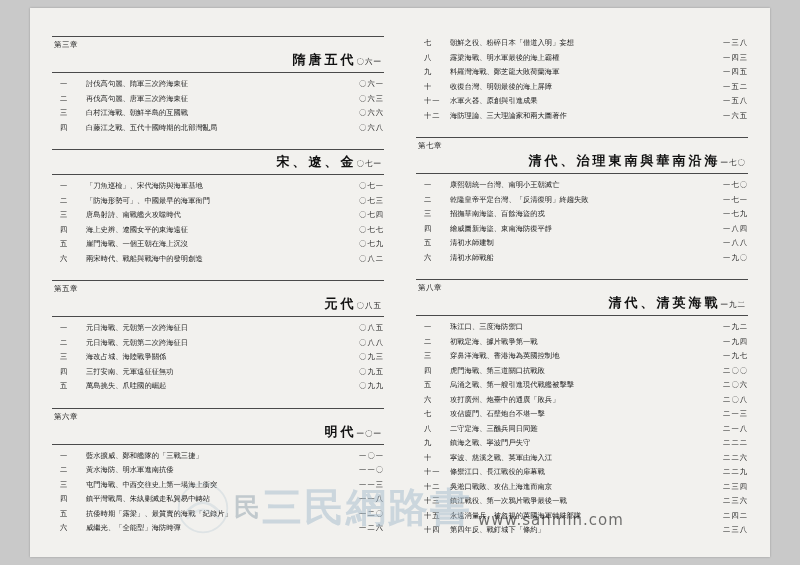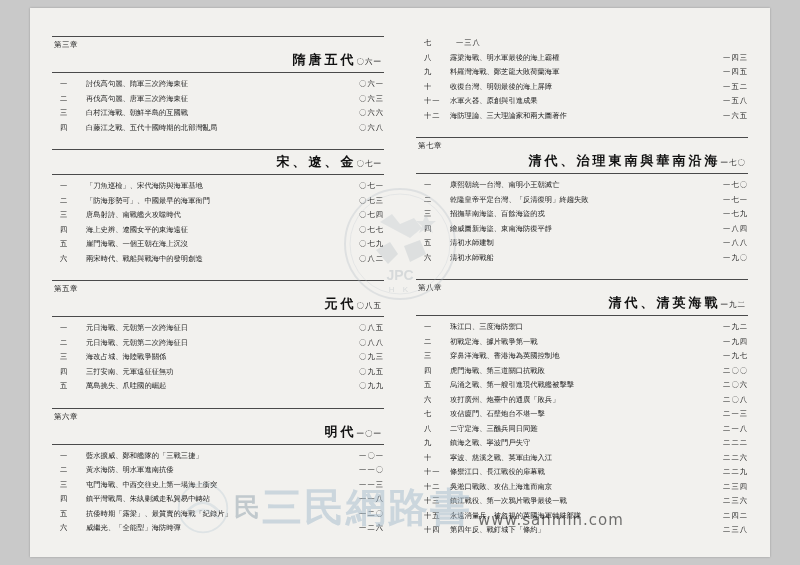--- a/index.html
+++ b/index.html
@@ -276,20 +276,21 @@
             <span class="e-num">六</span>
             <span class="e-text">威繼光、「全能型」海防時彈</span>
             <span class="e-page">一二六</span>
           </div>
         </div>
       </div>
     <div class="col right" id="col-right">
         <div class="chap">
           <div class="entry">
             <span class="e-num">七</span>
+            <span class="e-text">朝鮮之役、粉碎日本「借道入明」妄想</span>
             <span class="e-page">一三八</span>
           </div>
           <div class="entry">
             <span class="e-num">八</span>
             <span class="e-text">露梁海戰、明水軍最後的海上霸權</span>
             <span class="e-page">一四三</span>
           </div>
           <div class="entry">
             <span class="e-num">九</span>
             <span class="e-text">料羅灣海戰、鄭芝龍大敗荷蘭海軍</span>
@@ -430,32 +431,20 @@
           </div>
           <div class="entry">
             <span class="e-num">十四</span>
             <span class="e-text">第四年反、戰釘城下「條約」</span>
             <span class="e-page">二三八</span>
           </div>
         </div>
       </div>
   </div>
 
-  <div class="wm-logo">
-    <svg viewBox="0 0 120 120" width="120" height="120" aria-hidden="true">
-      <circle cx="60" cy="60" r="55" fill="none" stroke="#b3bcc4" stroke-width="2"></circle>
-      <circle cx="60" cy="60" r="50" fill="none" stroke="#c3cad1" stroke-width="1"></circle>
-      <path d="M40 38 L52 30 L60 40 L74 34 L82 44 L70 54 Z" fill="#b9c2c9"></path>
-      <path d="M36 66 L50 58 L58 70 L48 80 Z" fill="#aeb8c0"></path>
-      <path d="M64 62 L80 56 L86 70 L70 78 Z" fill="#aeb8c0"></path>
-      <polygon points="86,30 89,37 96,37 90,42 93,49 86,45 79,49 82,42 76,37 83,37" fill="#b9c2c9"></polygon>
-      <text x="60" y="96" text-anchor="middle" font-size="14" font-weight="bold" fill="#98a4ad" font-family="Liberation Sans, sans-serif">JPC</text>
-      <text x="60" y="108" text-anchor="middle" font-size="8" fill="#98a4ad" letter-spacing="3" font-family="Liberation Sans, sans-serif">H K</text>
-    </svg>
-  </div>
 
   <div class="wm-brand">
     <svg class="mark" viewBox="0 0 60 60" aria-hidden="true">
       <circle cx="30" cy="30" r="27" fill="none" stroke="#a9bfcd" stroke-width="2"></circle>
       <path d="M12 34 Q30 14 48 34" fill="none" stroke="#a9bfcd" stroke-width="3"></path>
       <path d="M12 42 Q30 22 48 42" fill="none" stroke="#bdd0db" stroke-width="3"></path>
     </svg>
     <span style="font-size:26px;color:#9aa9b3;font-weight:bold;margin-right:2px;">民</span>
     <span class="cn">三民網路書</span>
     <span class="url">www.sanmin.com</span>

